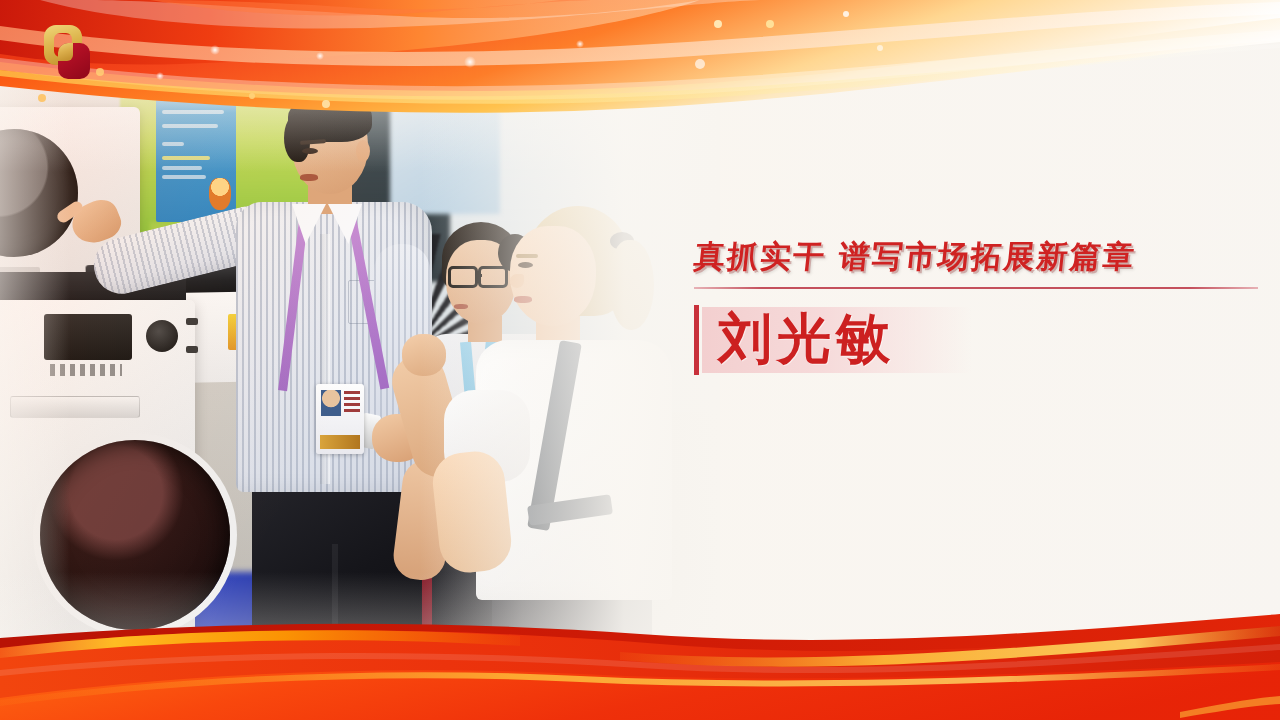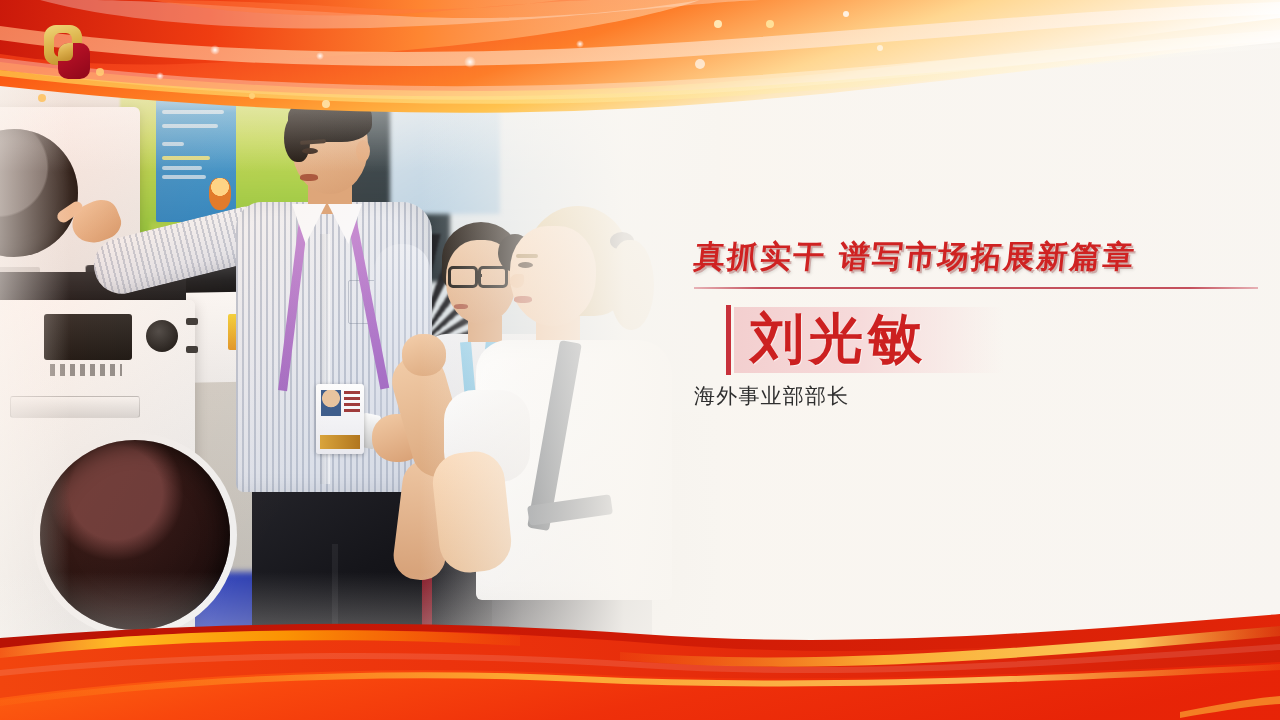--- a/index.html
+++ b/index.html
@@ -545,21 +545,21 @@
     white-space:nowrap;
     text-shadow:2px 2px 0 rgba(150,40,40,.30), 3px 3px 3px rgba(0,0,0,.10);
     transform:skewX(-6deg);
   }
   .divider {
     margin-top:9px;
     height:2px; width:564px;
     background:linear-gradient(90deg,#e7b2b6 0%,#c4505c 12%,#c4505c 88%,#e7b2b6 100%);
   }
   .name-row {
-    position:relative; margin-top:16px; height:74px;margin-left:32px;
+    position:relative; margin-top:16px; height:74px;
   }
   .name-band {
     position:absolute; left:8px; top:2px; width:270px; height:66px;
     background:linear-gradient(90deg,#f3cfcf 0%,#f6dada 45%,rgba(248,232,228,0) 100%);
   }
   .name-bar {
     position:absolute; left:0px; top:0px; width:5px; height:70px;
     background:#c8313b;
   }
   .name {
@@ -810,21 +810,20 @@
   </div>
 
   <div class="text-panel">
     <div class="headline">真抓实干 谱写市场拓展新篇章</div>
     <div class="divider"></div>
     <div class="name-row">
       <div class="name-band"></div>
       <div class="name-bar"></div>
       <div class="name">刘光敏</div>
     </div>
-    <div class="subtitle" style="margin-top:0">海外事业部部长</div>
   </div>
 
   <div class="bottom-banner">
     <svg width="1280" height="120" viewBox="0 0 1280 120" xmlns="http://www.w3.org/2000/svg">
       <defs>
         <linearGradient id="bg1" x1="0" y1="0" x2="1" y2="0">
           <stop offset="0%" stop-color="#f2450e"></stop>
           <stop offset="35%" stop-color="#ec330c"></stop>
           <stop offset="70%" stop-color="#e1270a"></stop>
           <stop offset="100%" stop-color="#d42008"></stop>

